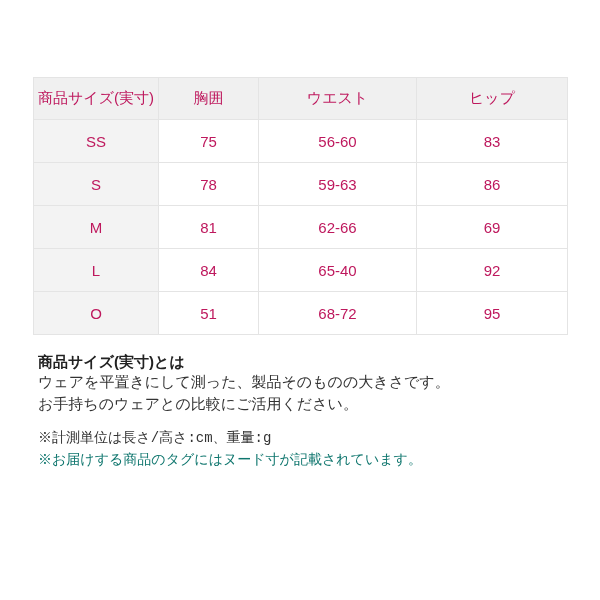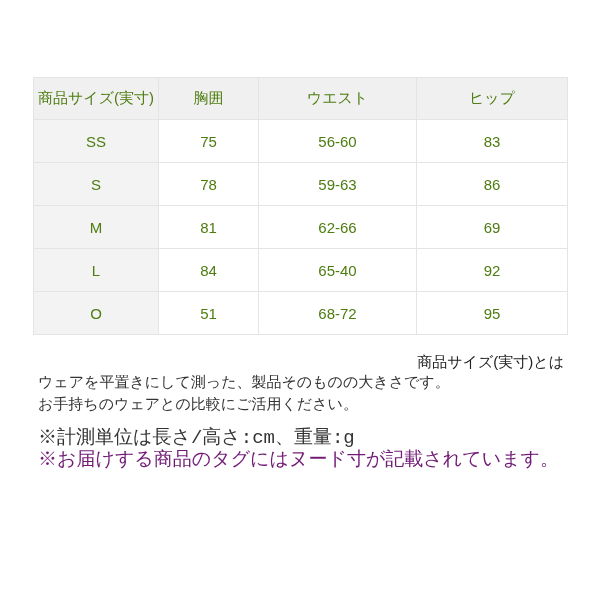--- a/index.html
+++ b/index.html
@@ -16,21 +16,21 @@
   }
 
   
   table.size-table {
     position: absolute;
     left: 33px; top: 77px;
     width: 534px;
     border-collapse: collapse;
     table-layout: fixed;
     font-size: 15px;
-    color: #4d7c0f;
+    color: #be185d;
   }
   table.size-table col.c1 { width: 125px; }
   table.size-table col.c2 { width: 100px; }
   table.size-table col.c3 { width: 158px; }
   table.size-table col.c4 { width: 151px; }
   table.size-table th,
   table.size-table td {
     border: 1px solid #e4e4e4;
     text-align: center;
     vertical-align: middle;
@@ -52,31 +52,31 @@
   
   .desc-block {
     position: absolute;
     left: 38px; top: 351px;
     width: 526px;
     font-size: 15px;
     line-height: 22px;
     color: #333333;
   }
   .desc-section { margin-bottom: 9px; }
-  .desc-heading { font-weight: normal; color: #222222; text-align: right; }
+  .desc-heading { font-weight: bold; color: #222222; }
   .desc-line { font-weight: normal; font-family: Liberation Mono, monospace; }
 
   
   .notes-block {
     margin-top: 11px;
-    font-size: 19px;
+    font-size: 14px;
     line-height: 21.5px;
     color: #333333;
   }
-  .note-red { color: #701a75; }
+  .note-red { color: #0f766e; }
 </style>
 </head>
 <body>
 
 <div class="page">
 
   <table class="size-table">
     <colgroup>
         <col class="c1">
         <col class="c2">

